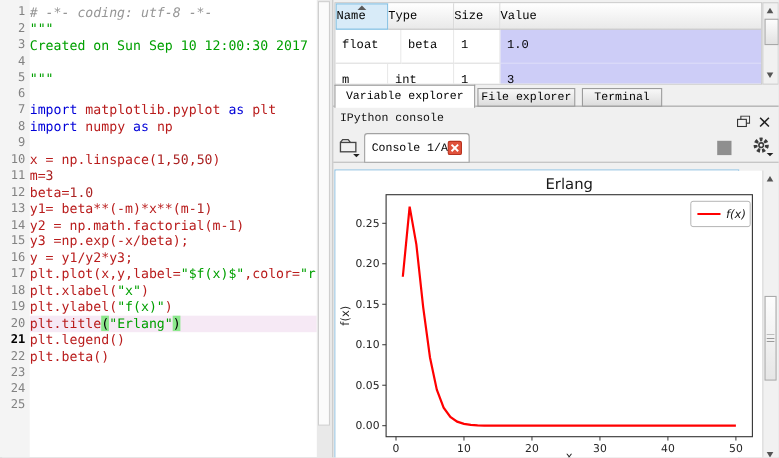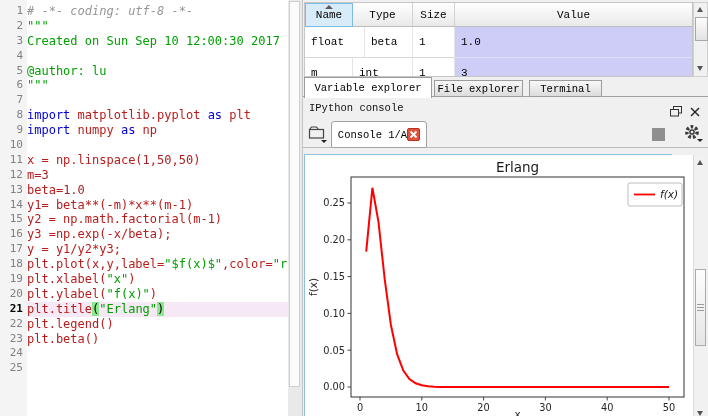--- a/index.html
+++ b/index.html
@@ -28,21 +28,21 @@
                background:#fbfbfb;border:1px solid #cfcfcf;box-sizing:border-box;}
 
   
   #right{position:absolute;left:302px;top:0;width:406px;height:416px;
          border-left:1px solid #c4c4c4;box-sizing:border-box;background:#f0f0f0;}
 
   
   #vtable{position:absolute;left:1px;top:2px;width:389px;height:75px;background:#fff;
           border:1px solid #c6c6c6;box-sizing:border-box;overflow:hidden;}
   #vhead{display:flex;height:24px;}
-  .hc{box-sizing:border-box;height:24px;display:flex;align-items:center;justify-content:center;
+  .hc{box-sizing:border-box;height:24px;display:flex;align-items:center;
       font:11px "Liberation Mono",monospace;color:#000;position:relative;
       background:linear-gradient(#ffffff,#e9e9e9);
       border-right:1px solid #d2d2d2;border-bottom:1px solid #bdbdbd;}
   .hc.sorted{background:#d8ebf8;border:1px solid #7cbce0;}
   .sortup{position:absolute;top:1px;left:50%;margin-left:-4px;width:0;height:0;
           border-left:4px solid transparent;border-right:4px solid transparent;
           border-bottom:4px solid #5a5a5a;}
   .vrow{display:flex;height:31px;}
   .vc{box-sizing:border-box;display:flex;align-items:center;padding-left:6px;
       font:11px "Liberation Mono",monospace;color:#000;background:#fff;
@@ -126,21 +126,20 @@
         <div class="gnum">22</div>
         <div class="gnum">23</div>
         <div class="gnum">24</div>
         <div class="gnum">25</div>
       </div>
     <div id="code">
         <div class="crow"><span class="t-com"># -*- coding: utf-8 -*-</span></div>
         <div class="crow"><span class="t-str">"""</span></div>
         <div class="crow"><span class="t-str">Created on Sun Sep 10 12:00:30 2017</span></div>
         <div class="crow"></div>
-        <div class="crow"><span class="t-str">@author: lu</span></div>
         <div class="crow"><span class="t-str">"""</span></div>
         <div class="crow"></div>
         <div class="crow"><span class="t-kw">import</span><span class="t-txt"> matplotlib.pyplot </span><span class="t-kw">as</span><span class="t-txt"> plt</span></div>
         <div class="crow"><span class="t-kw">import</span><span class="t-txt"> numpy </span><span class="t-kw">as</span><span class="t-txt"> np</span></div>
         <div class="crow"></div>
         <div class="crow"><span class="t-txt">x = np.linspace(</span><span class="t-num">1</span><span class="t-txt">,</span><span class="t-num">50</span><span class="t-txt">,</span><span class="t-num">50</span><span class="t-txt">)</span></div>
         <div class="crow"><span class="t-txt">m=</span><span class="t-num">3</span></div>
         <div class="crow"><span class="t-txt">beta=</span><span class="t-num">1.0</span></div>
         <div class="crow"><span class="t-txt">y1= beta**(-m)*x**(m-</span><span class="t-num">1</span><span class="t-txt">)</span></div>
         <div class="crow"><span class="t-txt">y2 = np.math.factorial(m-</span><span class="t-num">1</span><span class="t-txt">)</span></div>

